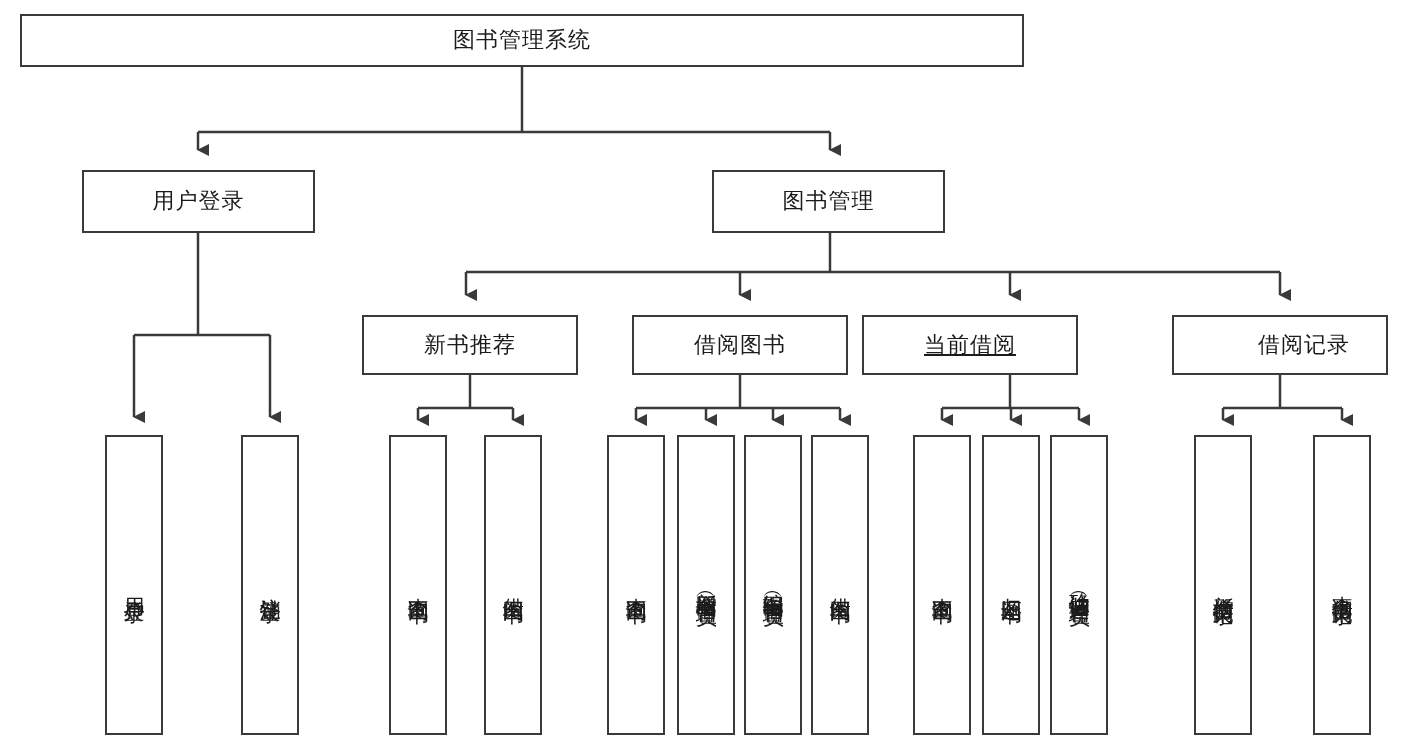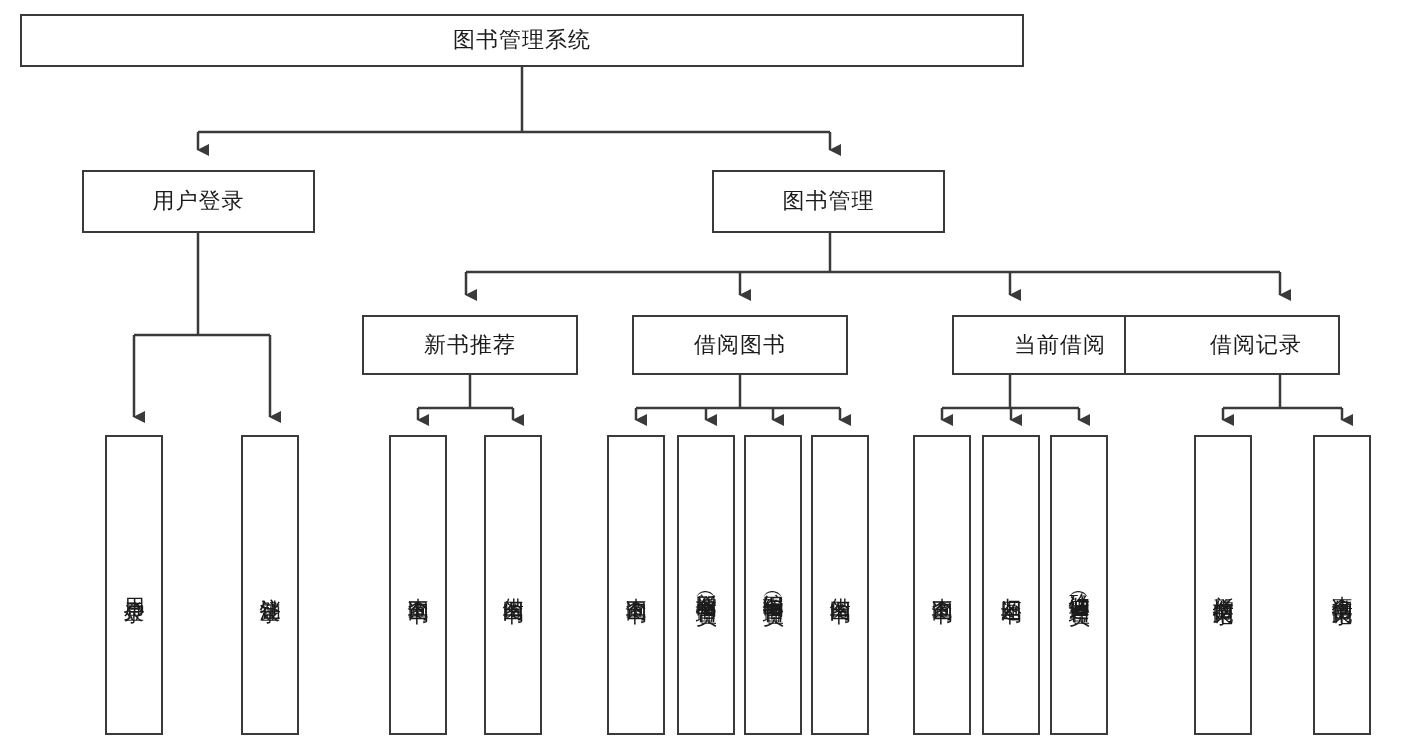--- a/index.html
+++ b/index.html
@@ -133,24 +133,24 @@
   <div class="node horiz" style="left:712px; top:170px; width:233px; height:63px;">
     <span>图书管理</span>
   </div>
 
   <div class="node horiz" style="left:362px; top:315px; width:216px; height:60px;">
     <span>新书推荐</span>
   </div>
   <div class="node horiz" style="left:632px; top:315px; width:216px; height:60px;">
     <span>借阅图书</span>
   </div>
-  <div class="node horiz" style="left:952px; top:315px; width:216px; height:60px;">
+  <div class="node horiz" style="left:862px; top:315px; width:216px; height:60px;text-decoration:underline;">
     <span>当前借阅</span>
   </div>
-  <div class="node horiz" style="left:1124px; top:315px; width:216px; height:60px;padding-left:48px;">
+  <div class="node horiz" style="left:1172px; top:315px; width:216px; height:60px;padding-left:48px;">
     <span>借阅记录</span>
   </div>
 
   <div class="node vert" style="left:105px; top:435px; width:58px; height:300px;">
     <span class="vtext">用户登录</span>
   </div>
   <div class="node vert" style="left:241px; top:435px; width:58px; height:300px;">
     <span class="vtext">注销登录</span>
   </div>
 

